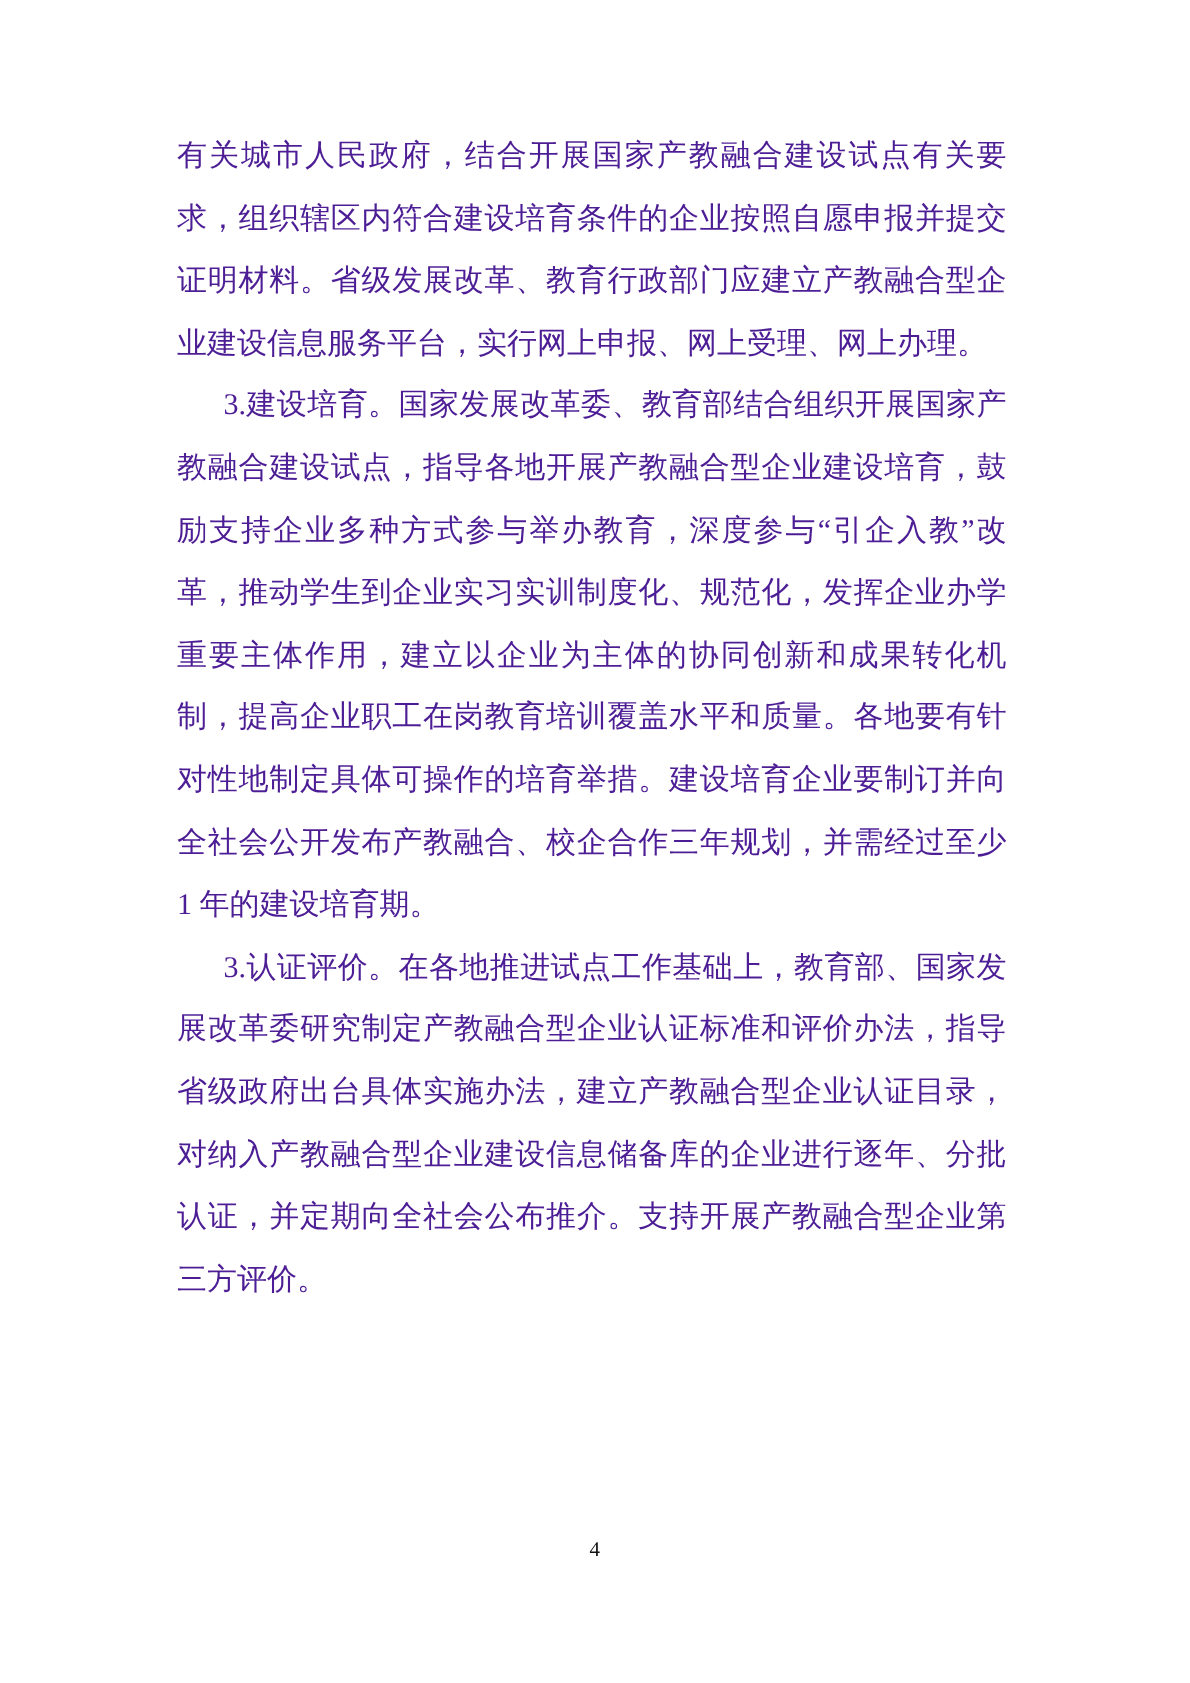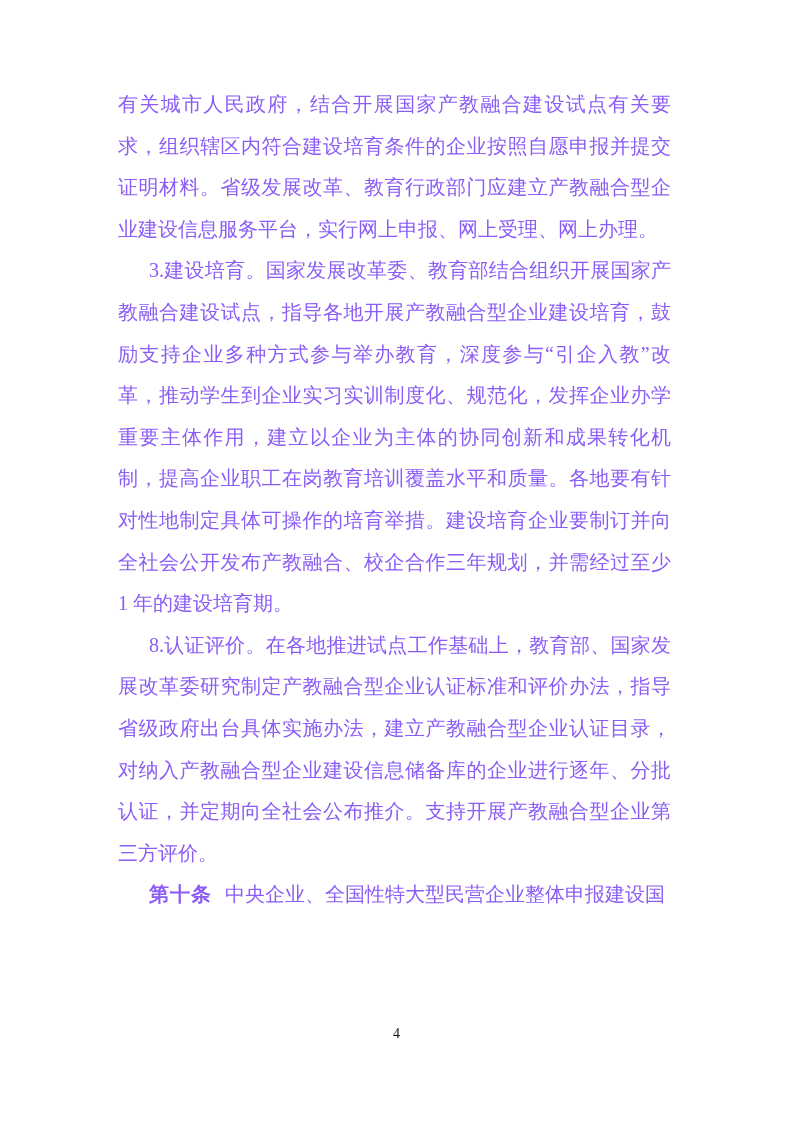--- a/index.html
+++ b/index.html
@@ -13,21 +13,21 @@
     height: 1122px;
     background: #ffffff;
     overflow: hidden;
     font-family: "Liberation Serif", "DejaVu Serif", serif;
   }
   .content {
     position: absolute;
     left: 118px;
     top: 84px;
     width: 553px;
-    color: #8b5cf6;
+    color: #4c1d95;
     font-size: 20px;
     line-height: 41.6px;
     text-align: justify;
     text-justify: inter-character;
   }
   .content p {
     margin: 0;
     padding: 0;
   }
   .para-indent {
@@ -48,19 +48,16 @@
     color: #111111;
   }
 </style>
 </head>
 <body>
 
 <div class="page">
   <div class="content">
     <p class="para">有关城市人民政府，结合开展国家产教融合建设试点有关要求，组织辖区内符合建设培育条件的企业按照自愿申报并提交证明材料。省级发展改革、教育行政部门应建立产教融合型企业建设信息服务平台，实行网上申报、网上受理、网上办理。</p>
     <p class="para para-indent">3.建设培育。国家发展改革委、教育部结合组织开展国家产教融合建设试点，指导各地开展产教融合型企业建设培育，鼓励支持企业多种方式参与举办教育，深度参与“引企入教”改革，推动学生到企业实习实训制度化、规范化，发挥企业办学重要主体作用，建立以企业为主体的协同创新和成果转化机制，提高企业职工在岗教育培训覆盖水平和质量。各地要有针对性地制定具体可操作的培育举措。建设培育企业要制订并向全社会公开发布产教融合、校企合作三年规划，并需经过至少 1 年的建设培育期。</p>
-    <p class="para para-indent">8.认证评价。在各地推进试点工作基础上，教育部、国家发展改革委研究制定产教融合型企业认证标准和评价办法，指导省级政府出台具体实施办法，建立产教融合型企业认证目录，对纳入产教融合型企业建设信息储备库的企业进行逐年、分批认证，并定期向全社会公布推介。支持开展产教融合型企业第三方评价。</p>
-    <p class="para para-indent">
-      <b class="article-num">第十条</b><span>中央企业、全国性特大型民营企业整体申报建设国</span>
-    </p>
+    <p class="para para-indent">3.认证评价。在各地推进试点工作基础上，教育部、国家发展改革委研究制定产教融合型企业认证标准和评价办法，指导省级政府出台具体实施办法，建立产教融合型企业认证目录，对纳入产教融合型企业建设信息储备库的企业进行逐年、分批认证，并定期向全社会公布推介。支持开展产教融合型企业第三方评价。</p>
   </div>
   <div class="page-number">4</div>
 </div>
 
 </body></html>

